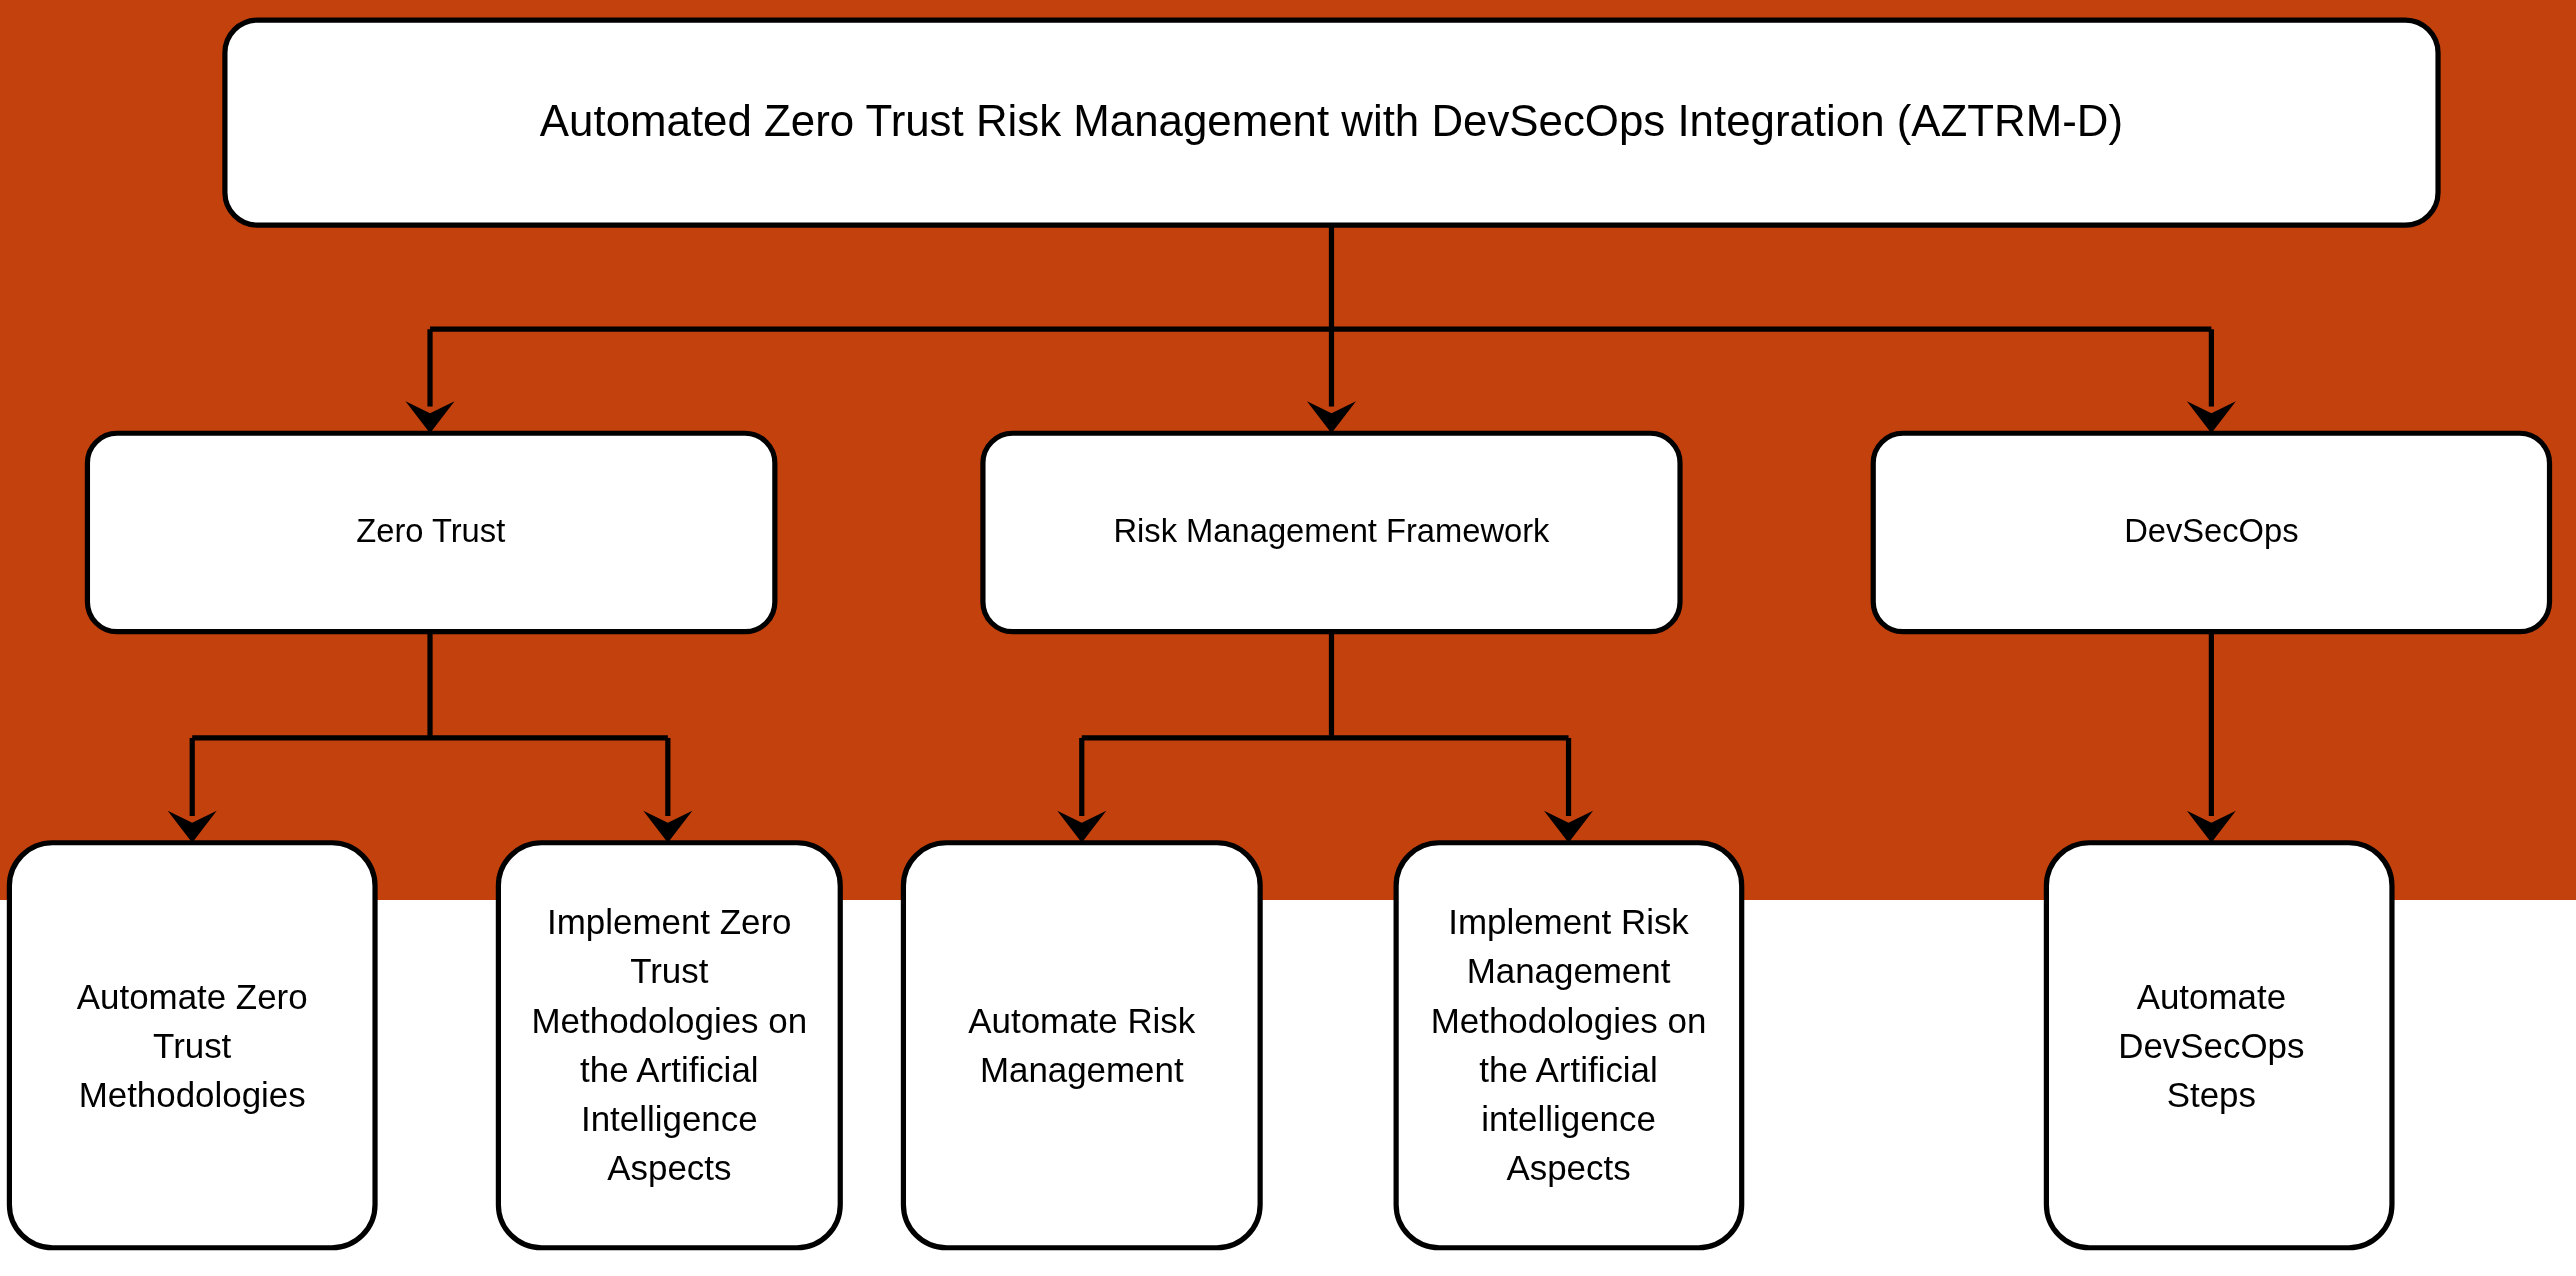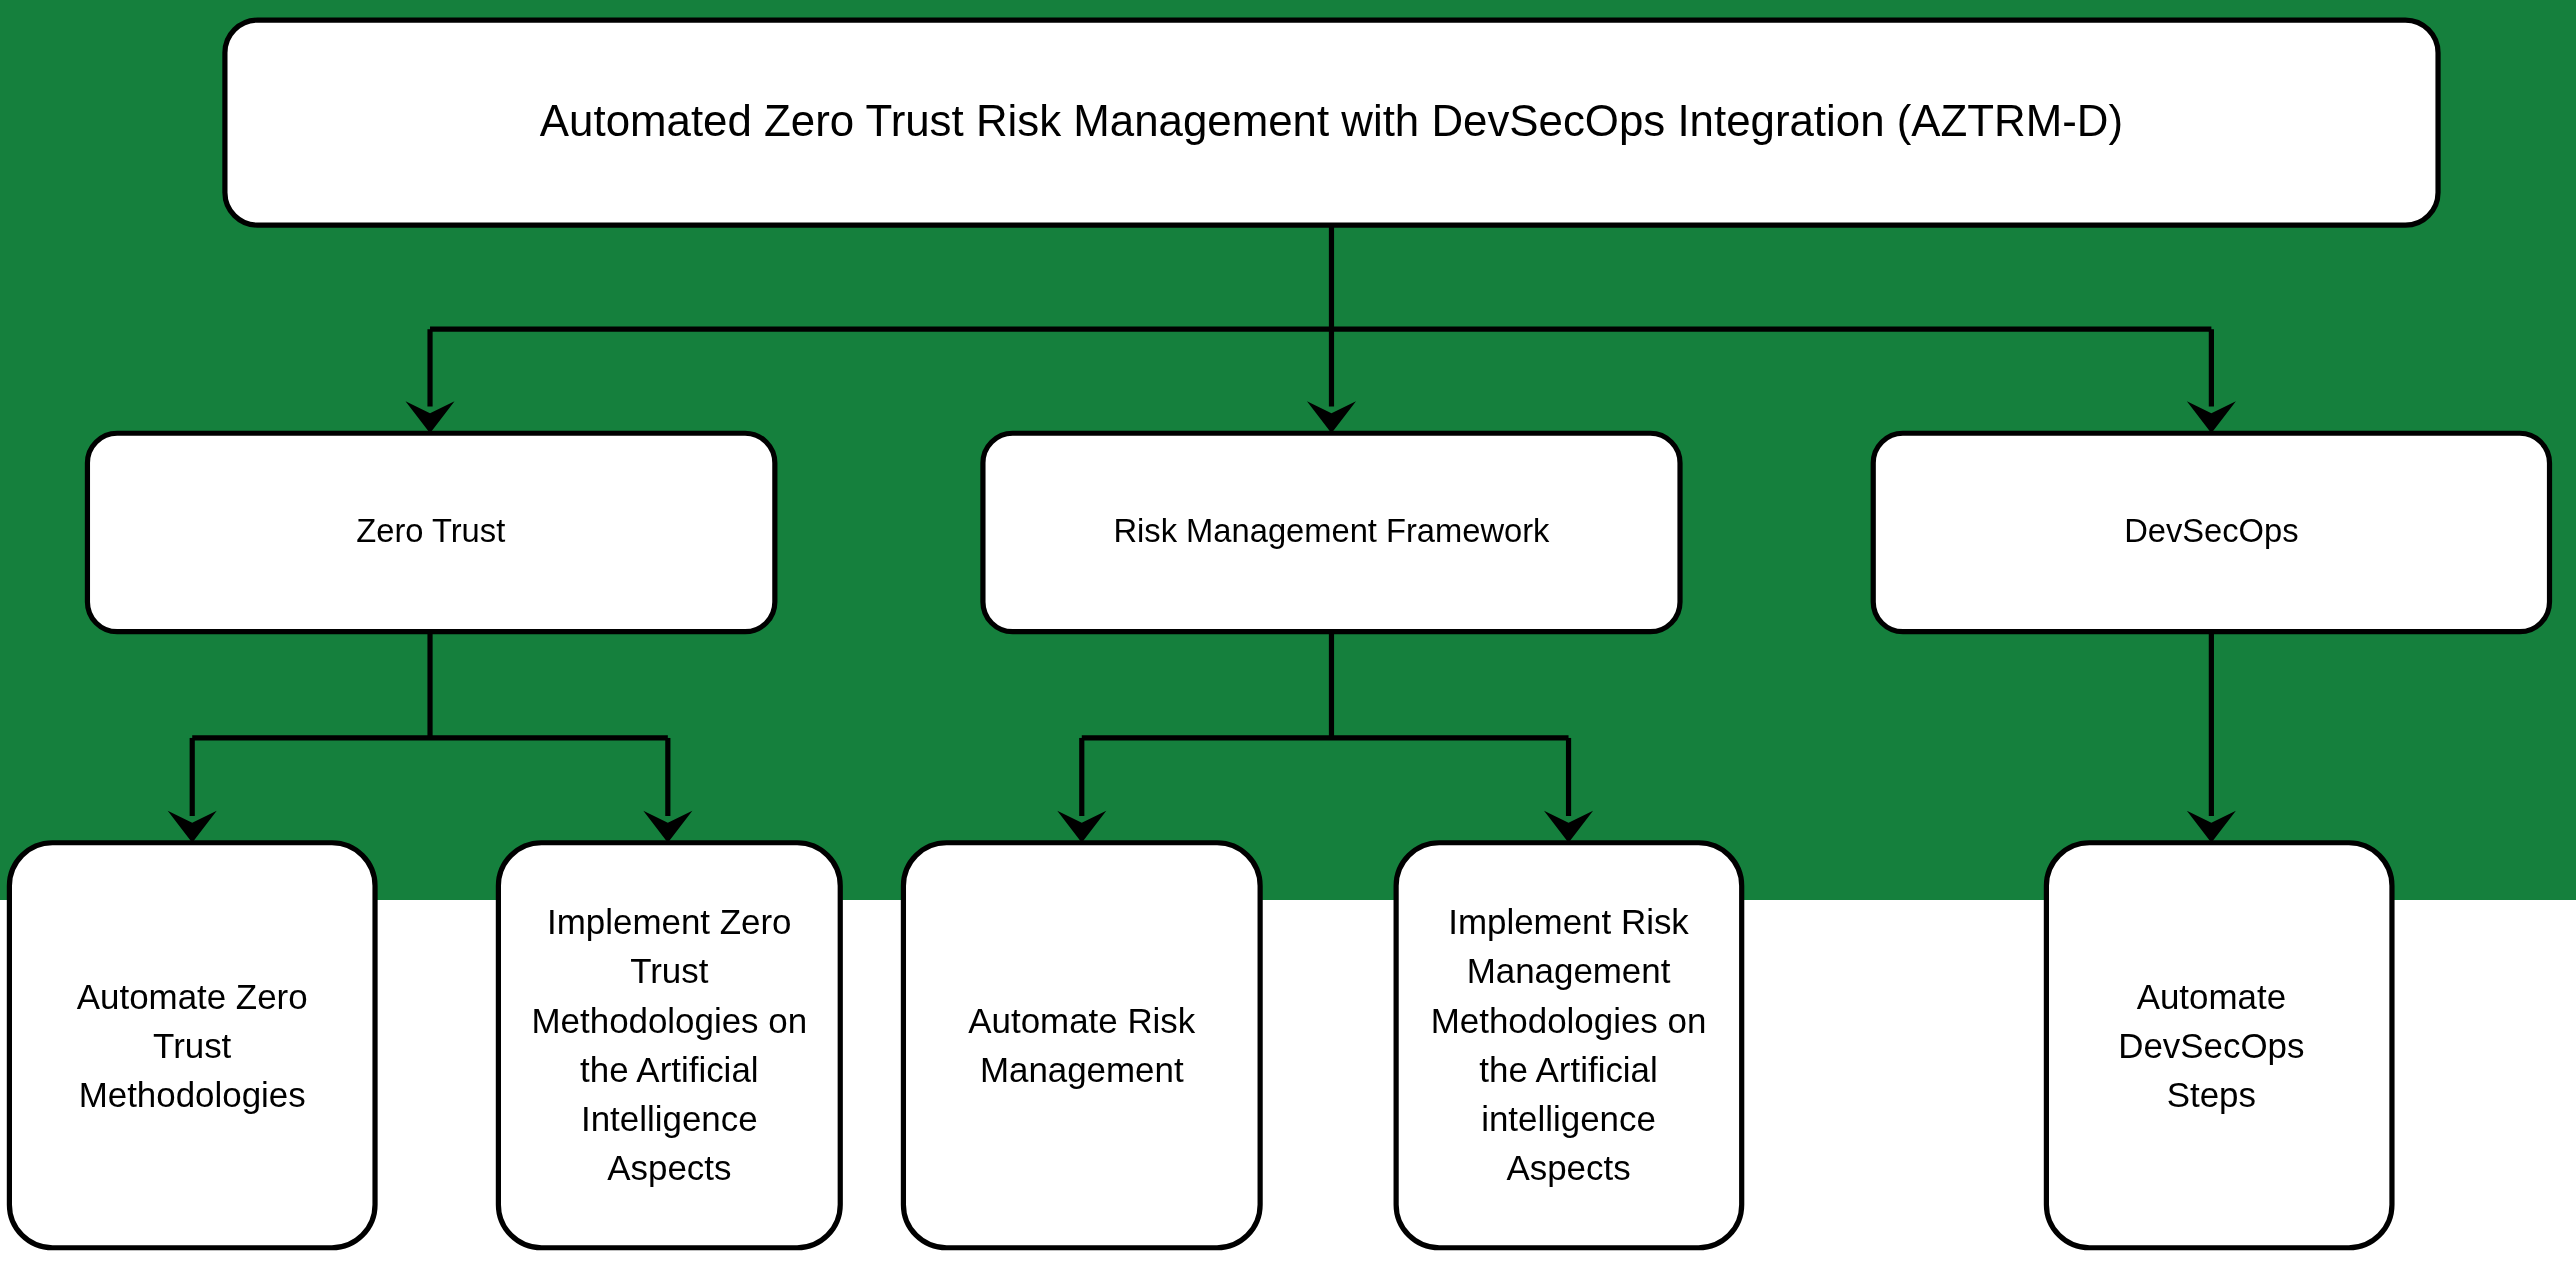--- a/index.html
+++ b/index.html
@@ -11,21 +11,21 @@
   body {
     width: 2576px;
     height: 1276px;
     font-family: "Liberation Sans", sans-serif;
     overflow: hidden;
   }
   #diagram-root {
     position: relative;
     width: 2576px;
     height: 900px;
-    background: #15803d;
+    background: #c2410c;
     text-decoration: underline;
   }
   svg#flowchart {
     display: block;
     width: 2576px;
     height: 1276px;
   }
   .node-box {
     fill: #ffffff;
     stroke: #000000;

